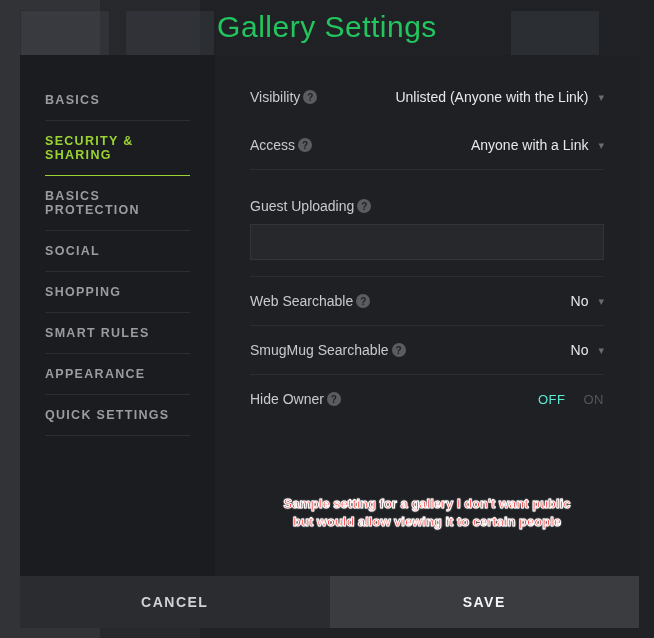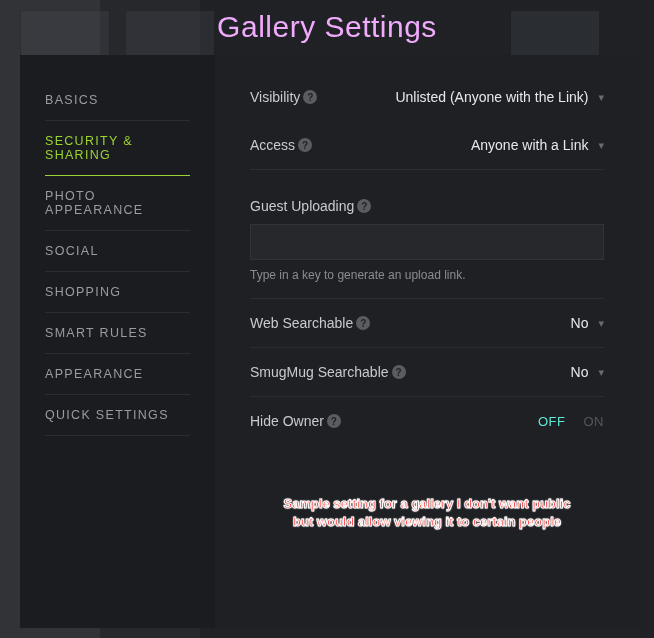--- a/index.html
+++ b/index.html
@@ -18,21 +18,21 @@
     filter: brightness(0.9);
   }
   .bg-thumb {
     position: absolute; top: 10px; height: 60px; width: 90px;
     background: #555a62; opacity: 0.25; border:1px solid #222;
   }
   .title {
     position: absolute;
     top: 10px; left: 0; right: 0;
     text-align: center;
-    color: #f0abfc;
+    color: #22c55e;
     font-size: 30px;
     font-weight: 300;
     letter-spacing: 0.5px;
   }
   .dialog {
     position: absolute;
     left: 20px; right: 15px; top: 55px;
     bottom: 10px;
     display: flex;
     flex-direction: column;
@@ -48,20 +48,21 @@
     background: #1a1c20;
   }
   .side-item {
     color: #9a9c9e;
     font-size: 12.5px;
     letter-spacing: 1.3px;
     padding: 13px 0 13px 0;
     border-bottom: 1px solid #2b2d31;
     width: 145px;
     cursor: pointer;
+    font-weight: bold;
   }
   .side-item.active {
     color: #9bd331;
     border-bottom: 1px solid #9bd331;
   }
   .panel {
     flex:1;
     padding: 30px 35px 20px 35px;
     position: relative;
     color:#c9cbce;
@@ -127,21 +128,21 @@
 </div>
 
 <div class="title">Gallery Settings</div>
 
 <div class="dialog">
   <div class="dialog-body">
 
     <div class="sidebar">
       <div class="side-item"><span>BASICS</span></div>
       <div class="side-item active"><span>SECURITY &amp; SHARING</span></div>
-      <div class="side-item"><span>PHOTO APPEARANCE</span></div>
+      <div class="side-item"><span>BASICS PROTECTION</span></div>
       <div class="side-item"><span>SOCIAL</span></div>
       <div class="side-item"><span>SHOPPING</span></div>
       <div class="side-item"><span>SMART RULES</span></div>
       <div class="side-item"><span>APPEARANCE</span></div>
       <div class="side-item"><span>QUICK SETTINGS</span></div>
     </div>
 
     <div class="panel">
 
       <div class="row" style="padding-top:4px">
@@ -165,21 +166,20 @@
           <span class="chev">▾</span>
         </div>
       </div>
 
       <div class="input-block" style="margin-top:20px">
         <div class="label-wrap">
           <span>Guest Uploading</span>
           <span class="help">?</span>
         </div>
         <input class="text-input" type="text" placeholder="" style="">
-        <div class="hint">Type in a key to generate an upload link.</div>
       </div>
 
       <div class="row bordered">
         <div class="label-wrap">
           <span>Web Searchable</span>
           <span class="help">?</span>
         </div>
         <div class="value-wrap">
           <span>No</span>
           <span class="chev">▾</span>
@@ -209,13 +209,21 @@
       </div>
 
       <div class="annotation">
         <div>Sample setting for a gallery I don't want public</div>
         <div>but would allow viewing it to certain people</div>
       </div>
 
     </div>
   </div>
 
+  <div class="footer">
+    <div class="btn cancel">
+      <span>CANCEL</span>
+    </div>
+    <div class="btn save">
+      <span>SAVE</span>
+    </div>
+  </div>
 </div>
 
 </body></html>

